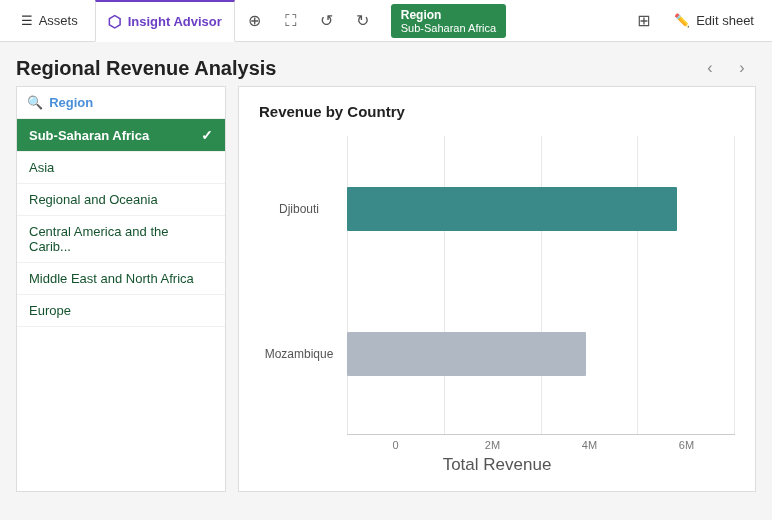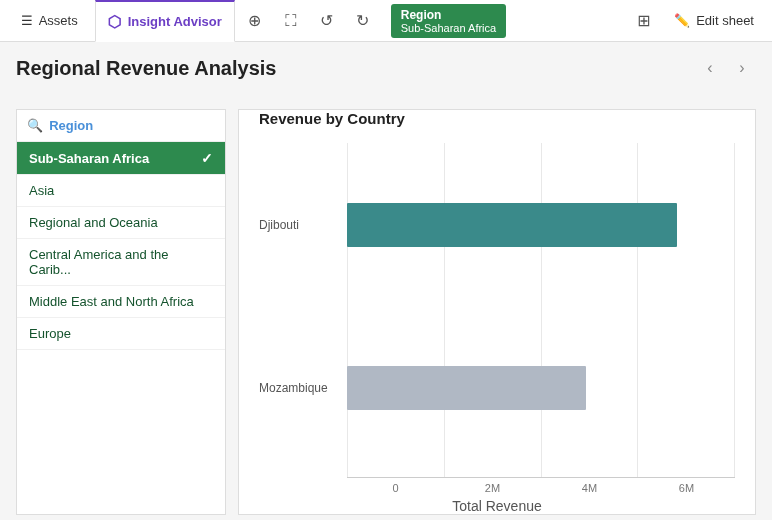--- a/index.html
+++ b/index.html
@@ -78,21 +78,21 @@
     
     .page-content {
       background: #f5f5f5;
       padding: 12px 16px;
       height: calc(520px - 42px);
     }
     .page-title-row {
       display: flex;
       align-items: center;
       justify-content: space-between;
-      margin-bottom: 27px;
+      margin-bottom: 4px;
     }
     .page-title {
       font-size: 20px;
       font-weight: 600;
       color: #222;
     }
     .nav-arrows {
       display: flex;
       gap: 4px;
     }
@@ -153,21 +153,21 @@
     }
     .checkmark {
       font-size: 14px;
     }
 
     
     .chart-area {
       flex: 1;
       background: #fff;
       border: 1px solid #ddd;
-      padding: 0 20px;
+      padding: 16px 20px;
       display: flex;
       flex-direction: column;
     }
     .chart-title {
       font-size: 15px;
       font-weight: 600;
       color: #222;
       margin-bottom: 16px;
     }
     .chart-container {
@@ -183,21 +183,21 @@
       justify-content: space-around;
       padding-bottom: 8px;
     }
     .bar-row {
       display: flex;
       align-items: center;
       gap: 8px;
     }
     .bar-label {
       width: 80px;
-      text-align: left;
+      text-align: center;
       font-size: 12px;
       color: #555;
       flex-shrink: 0;
     }
     .bar-track {
       flex: 1;
       height: 44px;
       position: relative;
     }
     .bar-fill {
@@ -211,21 +211,21 @@
       padding-top: 4px;
     }
     .x-label {
       font-size: 11px;
       color: #777;
       flex: 1;
       text-align: center;
     }
     .x-axis-title {
       text-align: center;
-      font-size: 14px;
+      font-size: 17px;
       color: #555;
       margin-top: 4px;
     }
     
     .chart-inner {
       flex: 1;
       display: flex;
       flex-direction: column;
       position: relative;
     }

